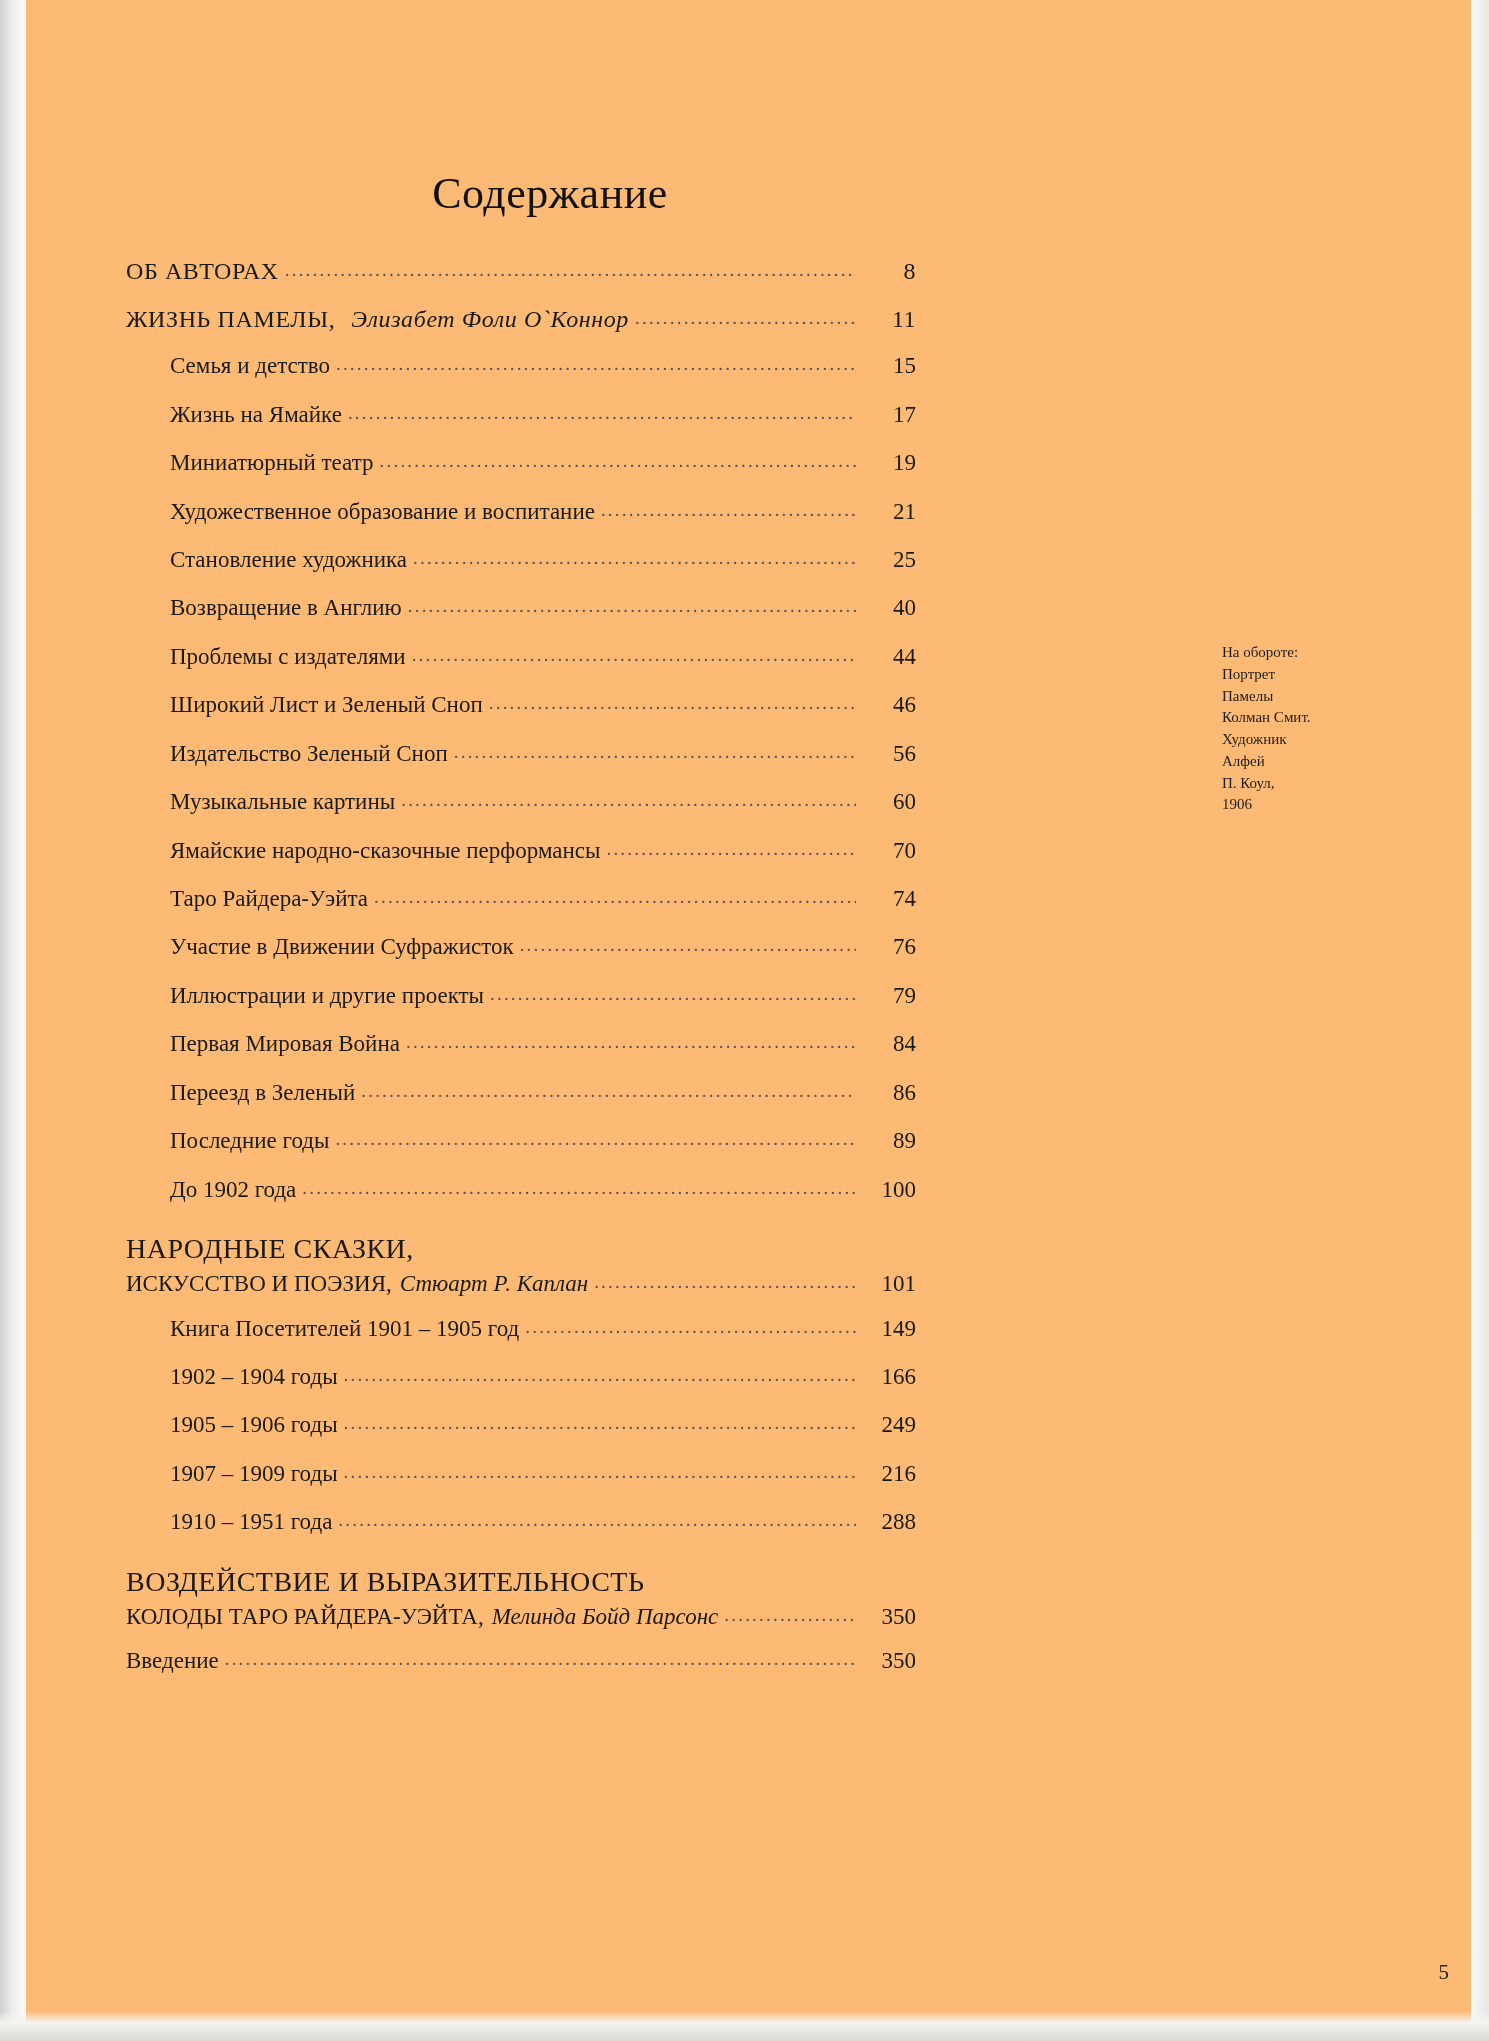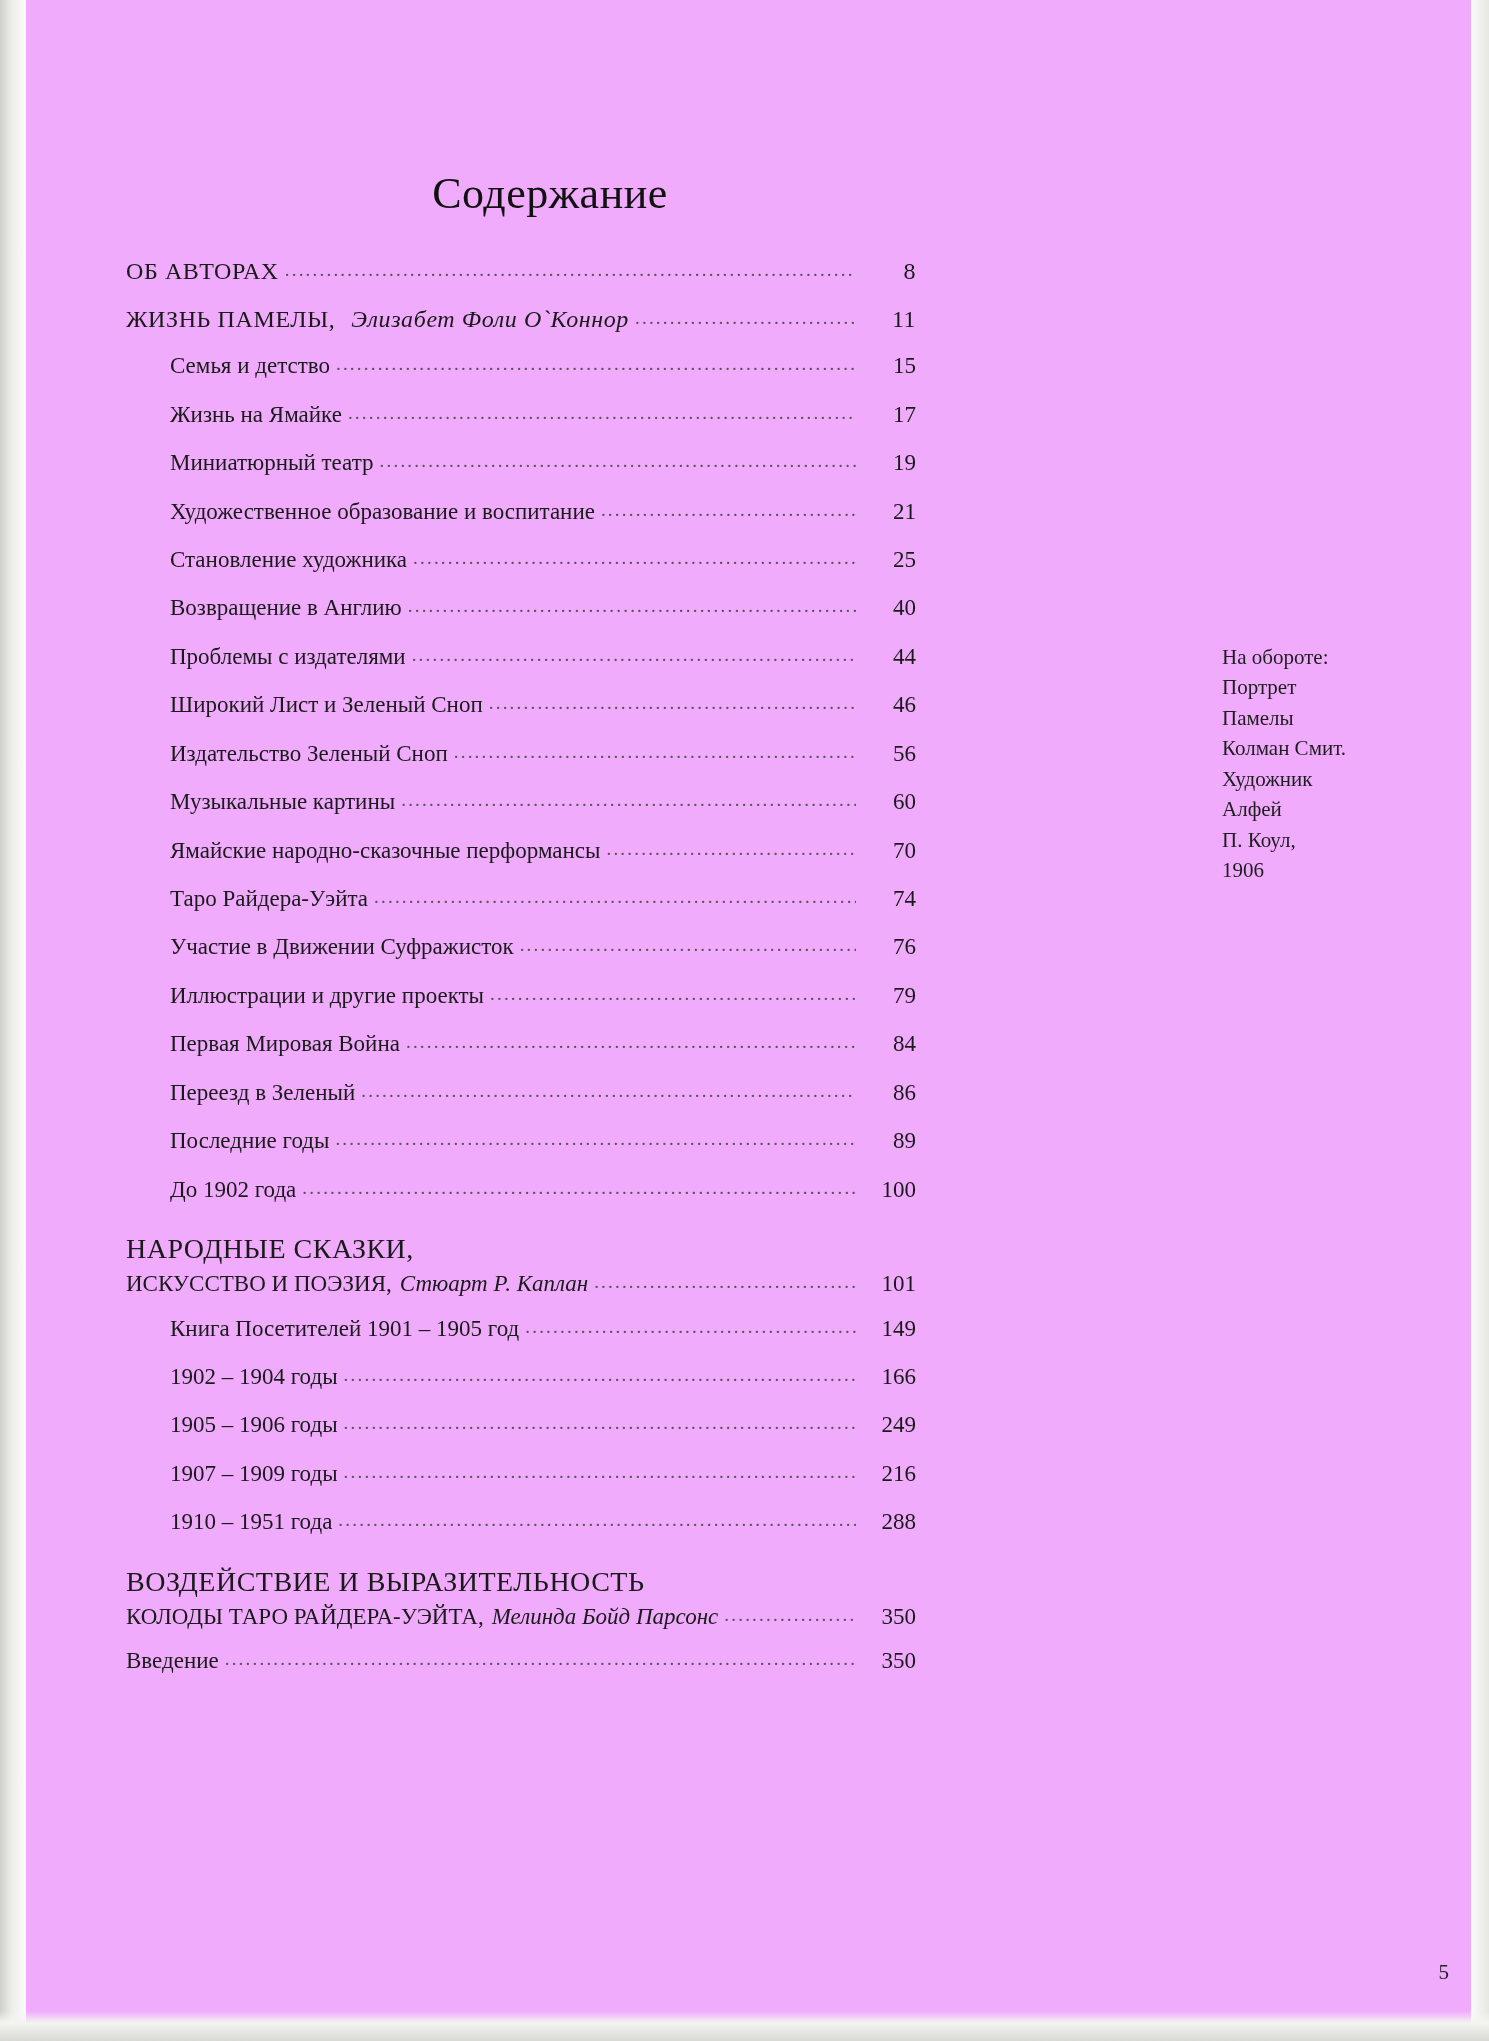--- a/index.html
+++ b/index.html
@@ -15,21 +15,21 @@
     color: #1a1a1a;
     overflow: hidden;
   }
 
   .page {
     position: absolute;
     left: 0;
     top: 0;
     width: 1489px;
     height: 2041px;
-    background: #f0abfc;
+    background: #fdba74;
   }
 
   
   .scan-edge-left {
     position: absolute;
     left: 0; top: 0;
     width: 26px; height: 2041px;
     background: linear-gradient(to right, #cfcfcb 0%, #ededea 45%, #fbfbfa 100%);
   }
   .scan-edge-bottom {
@@ -124,21 +124,21 @@
   .author {
     font-style: italic;
     font-family: "Liberation Serif", "DejaVu Serif", serif;
   }
 
   .sidenote {
     position: absolute;
     left: 1222px;
     top: 642px;
     width: 200px;
-    font-size: 21px;
+    font-size: 15px;
     line-height: 1.45;
     color: #1d1d1d;
   }
 
   .folio {
     position: absolute;
     right: 40px;
     bottom: 56px;
     font-size: 21px;
     color: #222;

